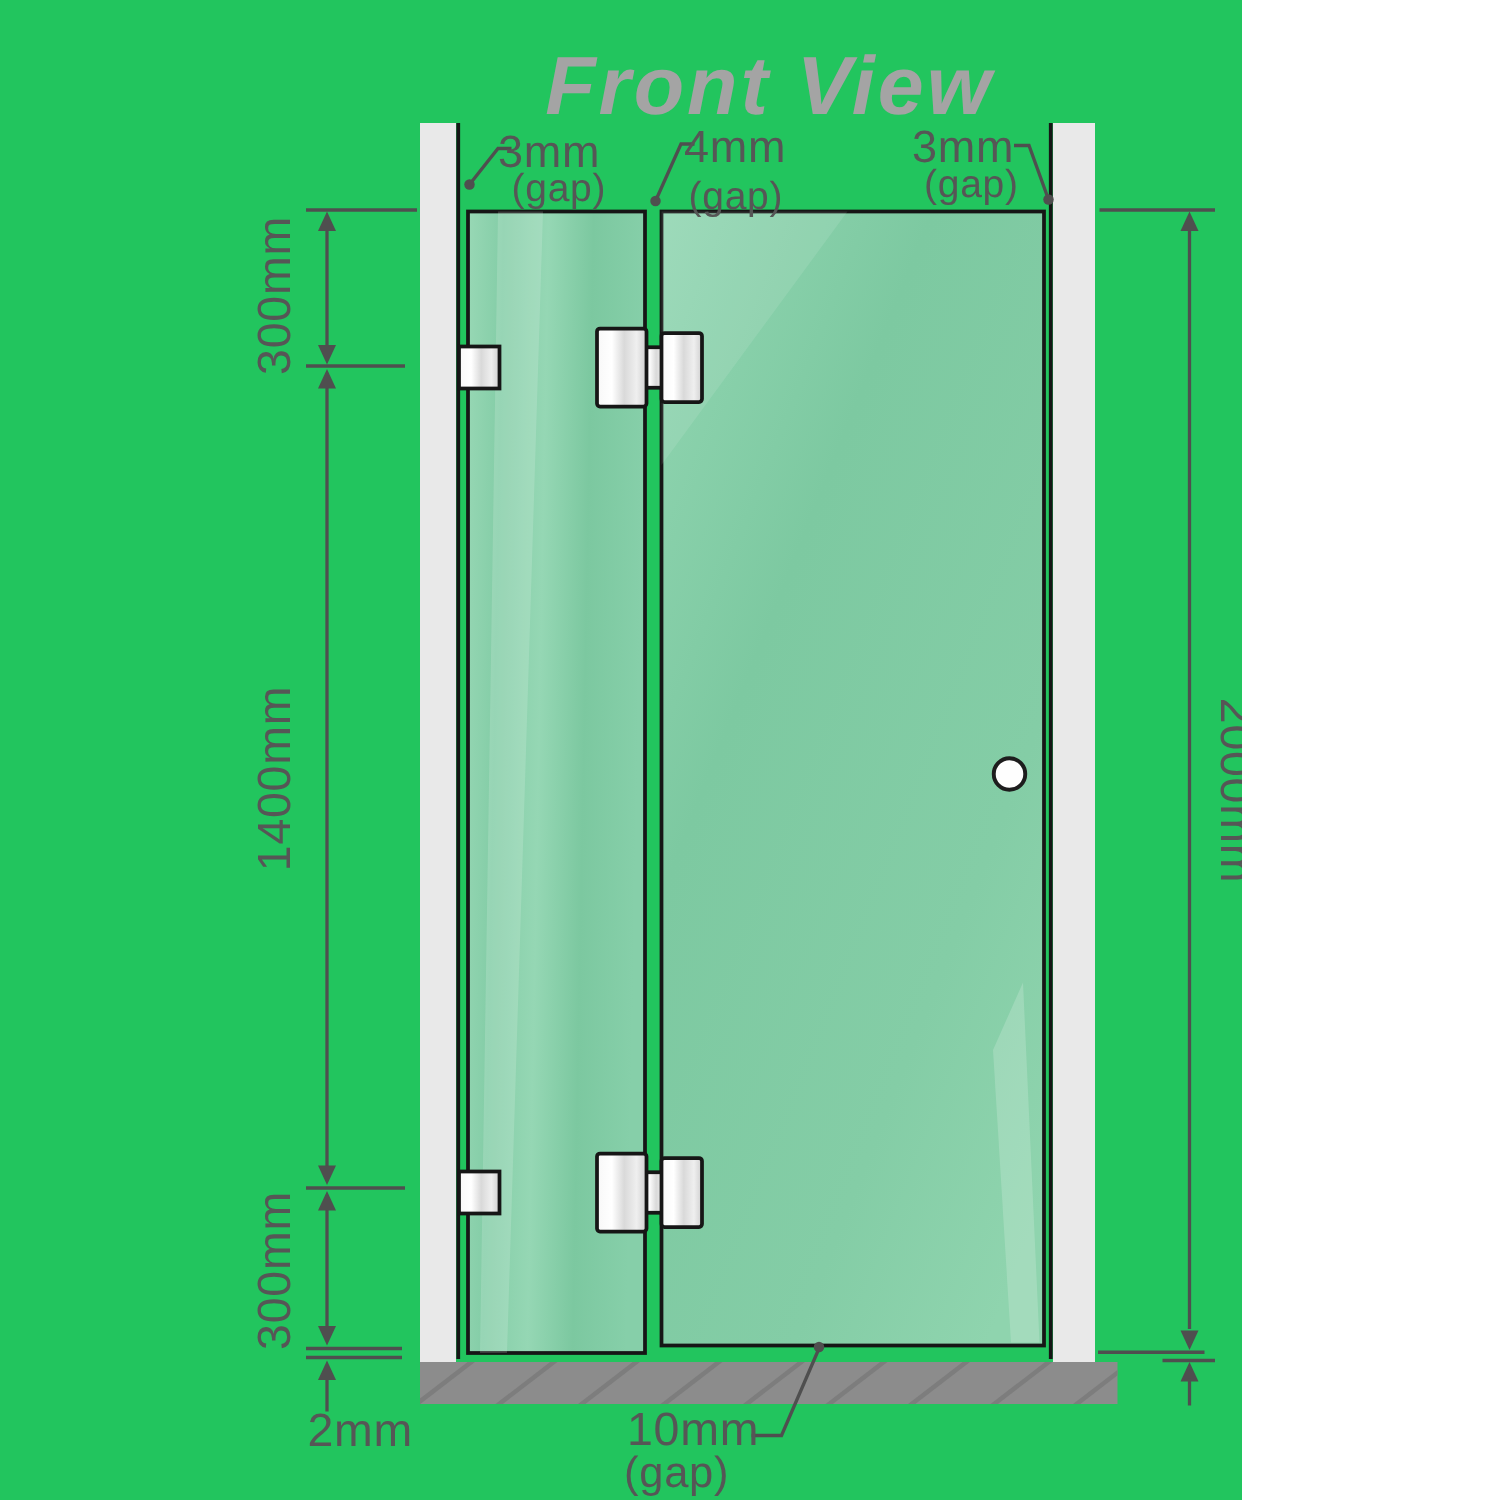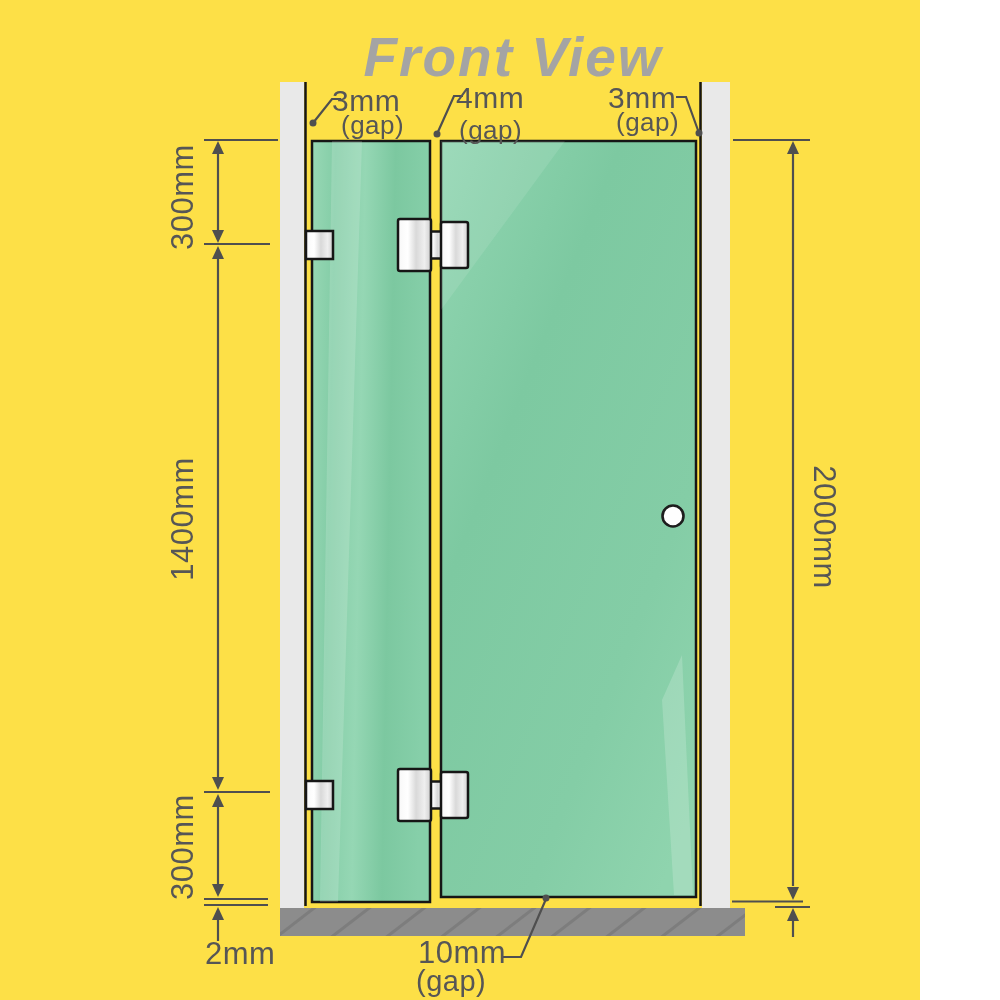--- a/index.html
+++ b/index.html
@@ -1,16 +1,16 @@
 <!DOCTYPE html>
 <html><head>
 <meta charset="utf-8">
 <style>
   html,body{margin:0;padding:0;background:#ffffff;}
-  .stage{position:relative;width:920px;height:1000px;background:#fde047;overflow:hidden;
+  .stage{position:relative;width:828px;height:1000px;background:#22c55e;overflow:hidden;
          font-family:"Liberation Sans",sans-serif;}
   svg{display:block;}
   text{font-family:"Liberation Sans",sans-serif;fill:#565656;}
   .title-text{font-size:55px;font-weight:bold;font-style:italic;fill:#a4a4a4;letter-spacing:2px;}
   .dim-sm{font-size:30px;letter-spacing:.5px;}
   .dim-note{font-size:26px;letter-spacing:.5px;}
   .dim-rot{font-size:31px;letter-spacing:.5px;}
   .dim-b{font-size:31px;letter-spacing:.5px;}
   .note-b{font-size:29px;letter-spacing:.5px;}
   .dimline{stroke:#4f4f4f;stroke-width:2.2;fill:none;}

